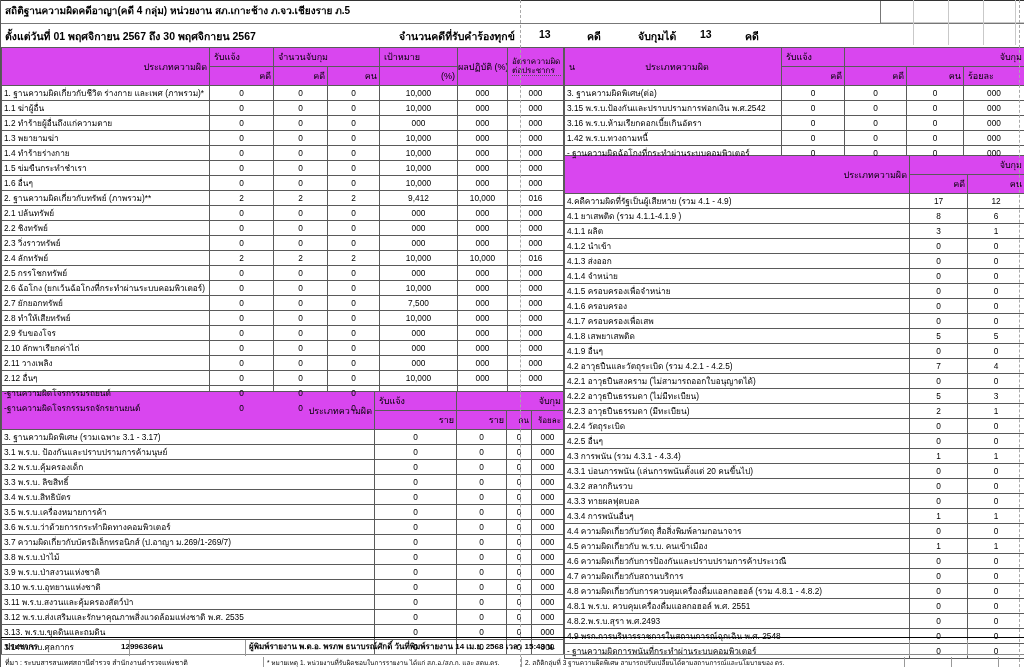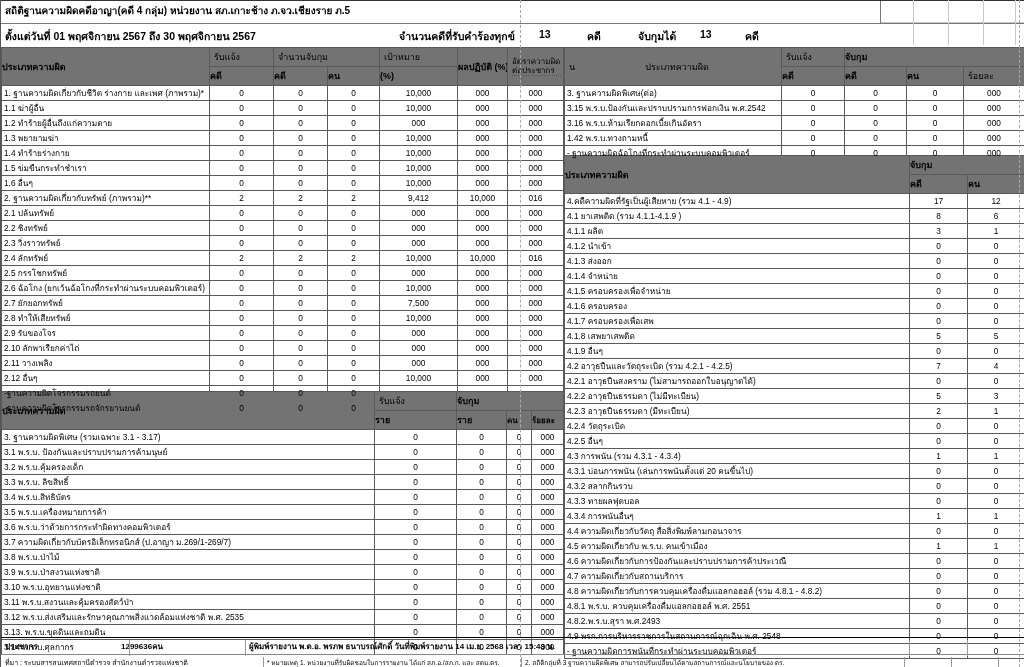--- a/index.html
+++ b/index.html
@@ -16,22 +16,22 @@
   .tcell-line{position:absolute;top:0;height:22px;border-left:1px solid #777;}
   
   .main{display:flex;width:1024px;height:590px;}
   .col-left{width:563px;}
   .col-right{width:461px;}
   .tblwrap{box-sizing:border-box;}
   table{width:100%;height:100%;border-collapse:collapse;table-layout:fixed;}
   th,td{border:1px solid #5a5a5a;padding:0 2px;overflow:hidden;white-space:nowrap;box-sizing:border-box;}
   table{border:1.5px solid #000;}
   thead tr{height:19px;}
-  thead th{font-weight:normal;font-size:9px;text-align:left;padding-left:4px;background:#737373;}
-  thead th.ctr{text-align:left;padding-left:0;font-weight:bold;}
+  thead th{font-weight:normal;font-size:9px;text-align:left;padding-left:4px;background:#d946ef;}
+  thead th.ctr{text-align:right;padding-left:0;}
   thead th.two{font-size:8px;line-height:9px;text-align:left;}
   td.name{text-align:left;font-size:8.3px;}
   td.num{text-align:center;font-size:8.3px;}
   tr.sep td{border-top:1.6px solid #000;}
   .hdr-flex{display:flex;}
   .hdr-flex .stray{flex:0 0 auto;}
   .hdr-flex .mid{flex:1;text-align:center;}
   
   .footer{position:relative;height:32px;border-top:1.5px solid #000;}
   .frow{position:relative;height:16px;}

